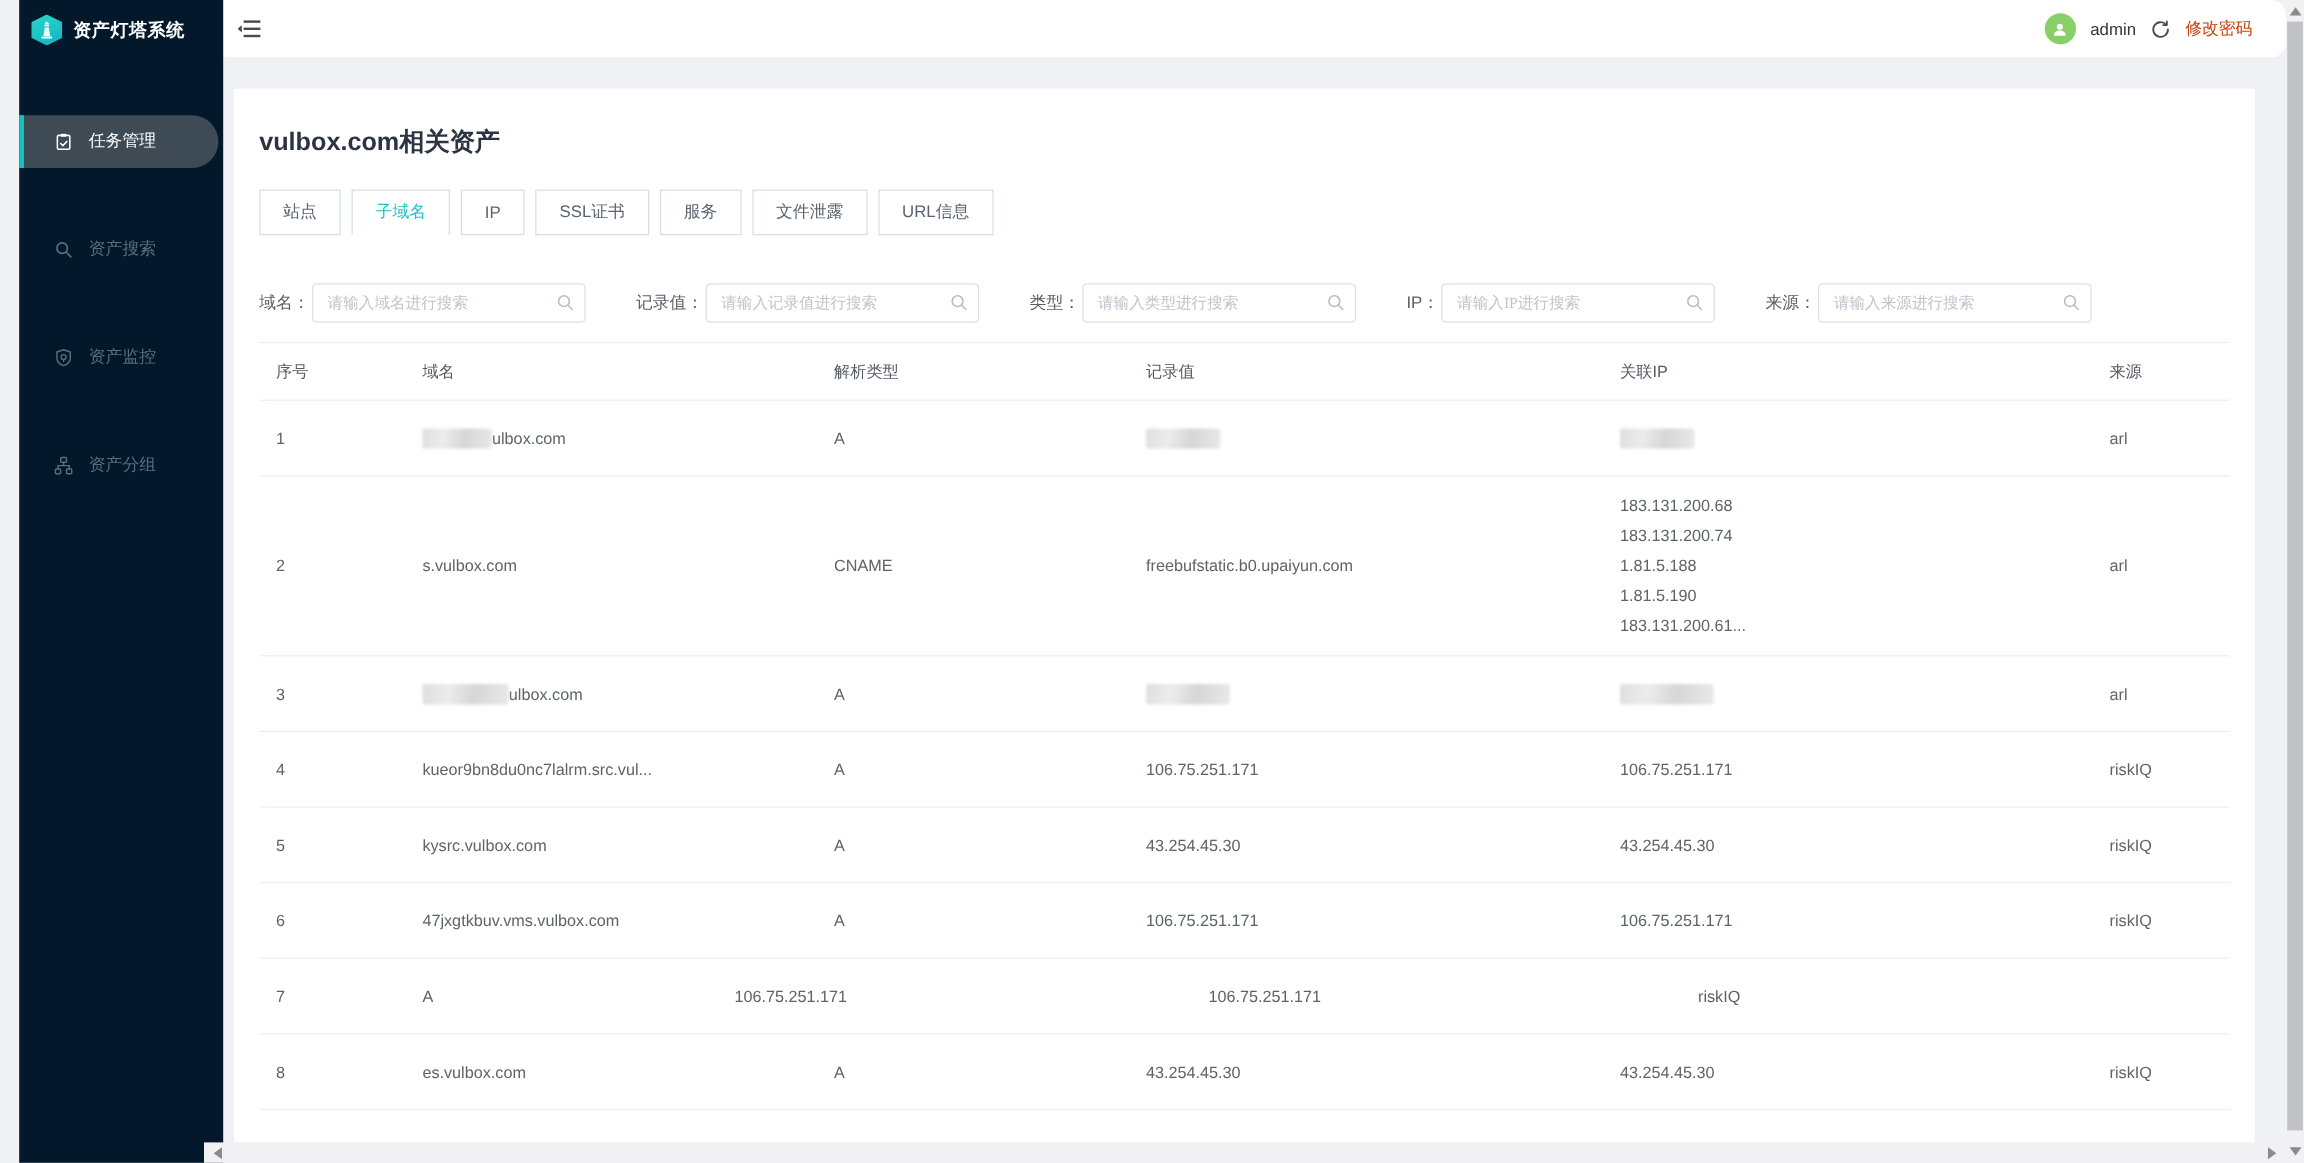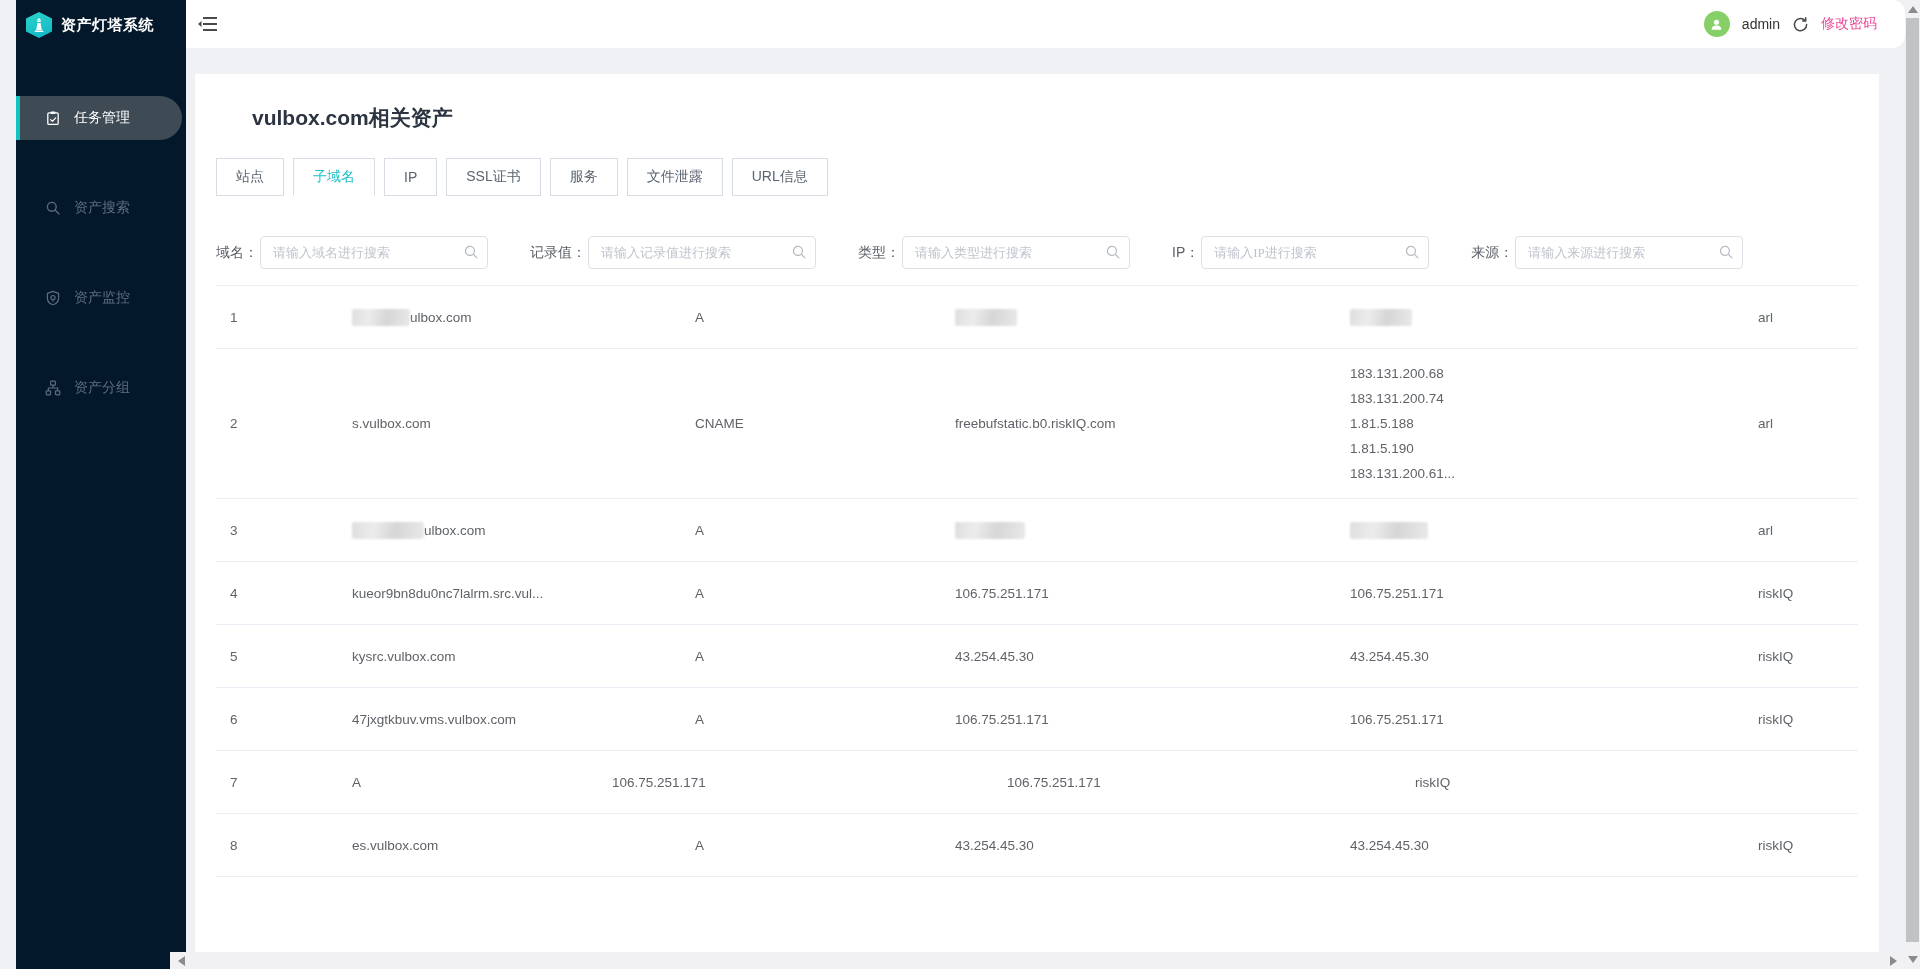--- a/index.html
+++ b/index.html
@@ -24,27 +24,27 @@
 
   
   .topbar { position:absolute; left:170px; top:0; width:1735px; height:48px; background:#fff;
     display:flex; align-items:center; justify-content:space-between; padding:0 28px 0 28px;border-radius:13px; }
   .collapse-btn { width:22px; height:18px; cursor:pointer; display:flex; align-items:center; }
   .user-area { display:flex; align-items:center; gap:12px; }
   .avatar { width:26px; height:26px; border-radius:50%; background:#87d068;
     display:flex; align-items:center; justify-content:center; cursor:pointer; }
   .username { font-size:14px; color:#303133; }
   .logout-ic { width:17px; height:17px; cursor:pointer; display:flex; align-items:center; }
-  .chg-pwd { font-size:14px; color:#ec4899; cursor:pointer; }
+  .chg-pwd { font-size:14px; color:#c2410c; cursor:pointer; }
 
   
   .main { position:absolute; left:170px; top:48px; width:1735px; height:904px; background:#eff1f5; }
   .card { position:absolute; left:25px; top:26px; width:1684px; height:878px; background:#fff;
     padding:30px 21px 0 21px; overflow:hidden; }
-  .page-title { font-size:21px; font-weight:bold; color:#2b3440;margin-left:36px; }
+  .page-title { font-size:21px; font-weight:bold; color:#2b3440; }
 
   
   .tabs { display:flex; gap:9px; margin-top:26px; }
   .tab { height:38px; padding:0 19px; display:flex; align-items:center; font-size:14px;
     color:#5a6470; background:#fff; border:1px solid #d8dce5; cursor:pointer; white-space:nowrap; }
   .tab.active { color:#1fc0c6; border-bottom-color:#fff; }
 
   
   .filters { display:flex; align-items:center; margin-top:40px; gap:42px; }
   .fgroup { display:flex; align-items:center; }
@@ -217,20 +217,28 @@
         </div>
         <div class="fgroup">
           <span class="flabel">来源：</span>
           <span class="finput"><input type="text" placeholder="请输入来源进行搜索" style=""><span class="s-ic"><svg width="16" height="16" viewBox="0 0 20 20" fill="none">
                 <circle cx="8.7" cy="8.7" r="5.6" stroke="#b6bcc4" stroke-width="1.6"></circle>
                 <path d="M13 13 L17.4 17.4" stroke="#b6bcc4" stroke-width="1.6" stroke-linecap="round"></path>
               </svg></span></span>
         </div>
       </div>
     <div class="dtable">
+      <div class="thead">
+          <div class="cell c-no">序号</div>
+          <div class="cell c-domain">域名</div>
+          <div class="cell c-type">解析类型</div>
+          <div class="cell c-record">记录值</div>
+          <div class="cell c-ip">关联IP</div>
+          <div class="cell c-source">来源</div>
+        </div>
       <div>
           <div class="trow">
             <div class="cell c-no">1</div>
             <div class="cell c-domain">
               <span class="dom-wrap">
                 <span class="redact" style="width: 58px;"></span>
                 <span>ulbox.com</span>
               </span>
             </div>
             <div class="cell c-type">A</div>
@@ -239,21 +247,21 @@
             <div class="cell c-source">arl</div>
           </div>
           <div class="trow">
             <div class="cell c-no">2</div>
             <div class="cell c-domain">
               <span class="dom-wrap">
                 <span>s.vulbox.com</span>
               </span>
             </div>
             <div class="cell c-type">CNAME</div>
-            <div class="cell c-record">freebufstatic.b0.riskIQ.com</div>
+            <div class="cell c-record">freebufstatic.b0.upaiyun.com</div>
             <div class="cell c-ip">
               <div class="ip-line">183.131.200.68</div>
               <div class="ip-line">183.131.200.74</div>
               <div class="ip-line">1.81.5.188</div>
               <div class="ip-line">1.81.5.190</div>
               <div class="ip-line">183.131.200.61...</div>
             </div>
             <div class="cell c-source">arl</div>
           </div>
           <div class="trow">

